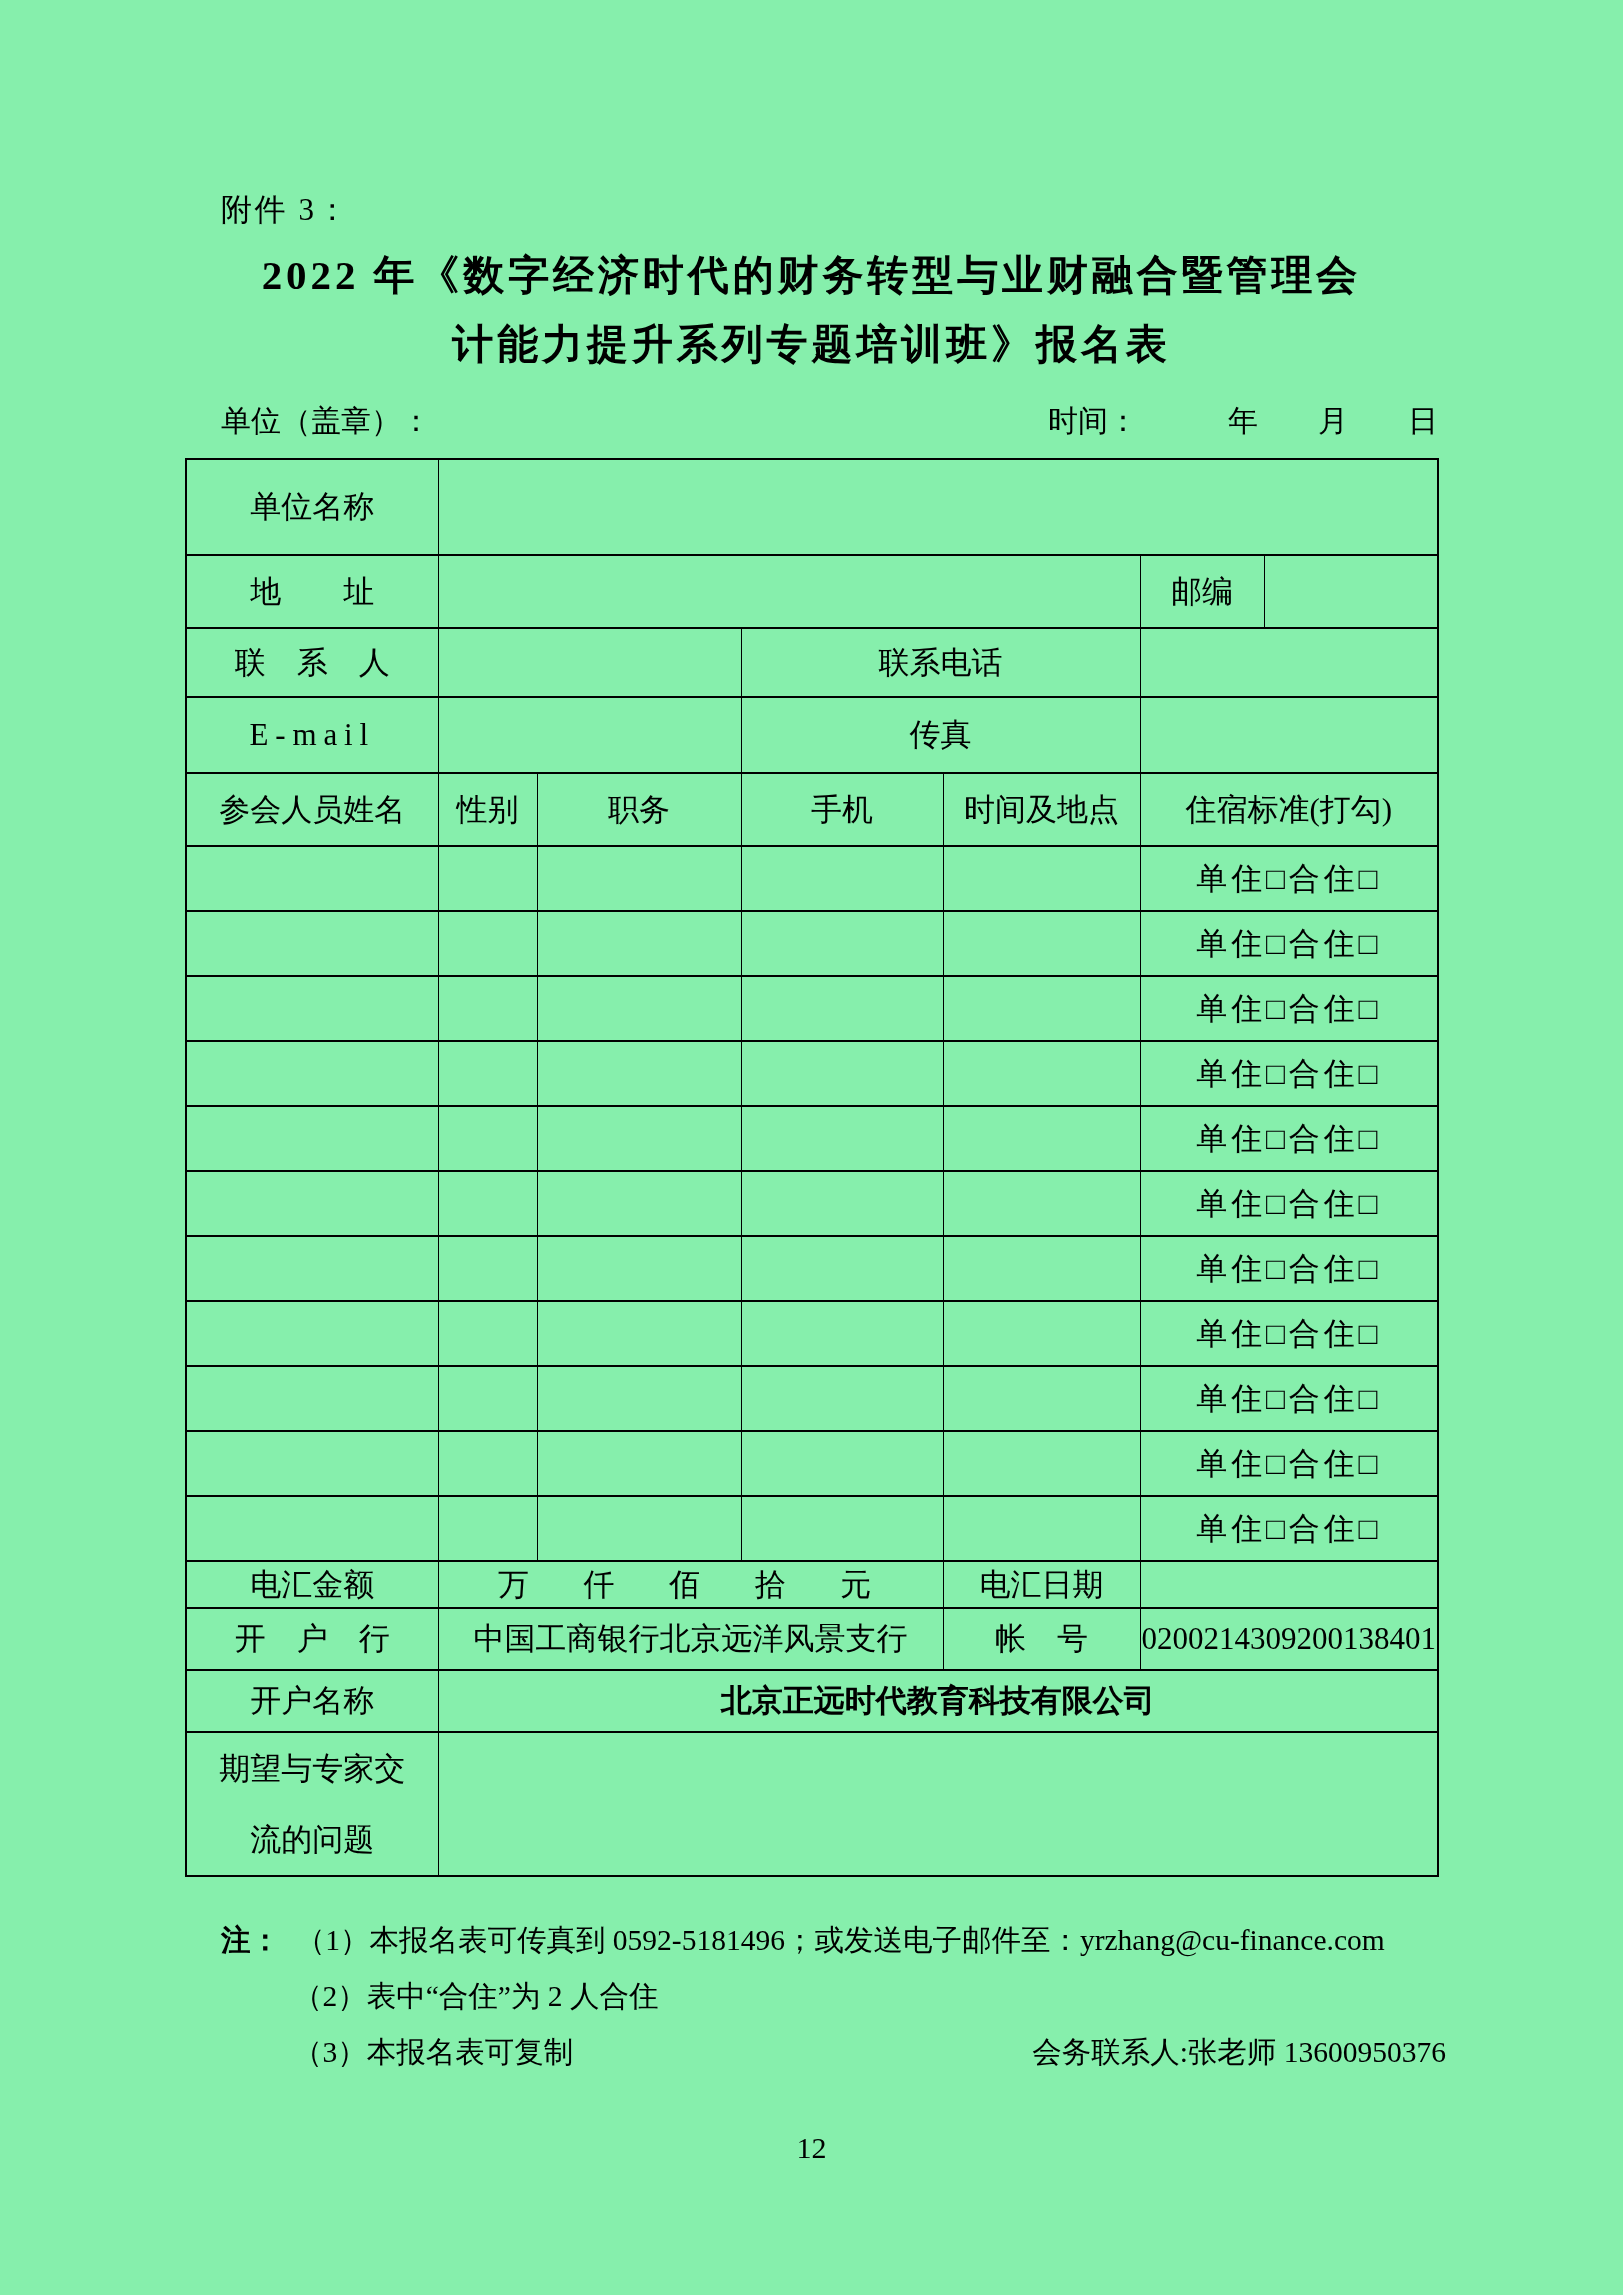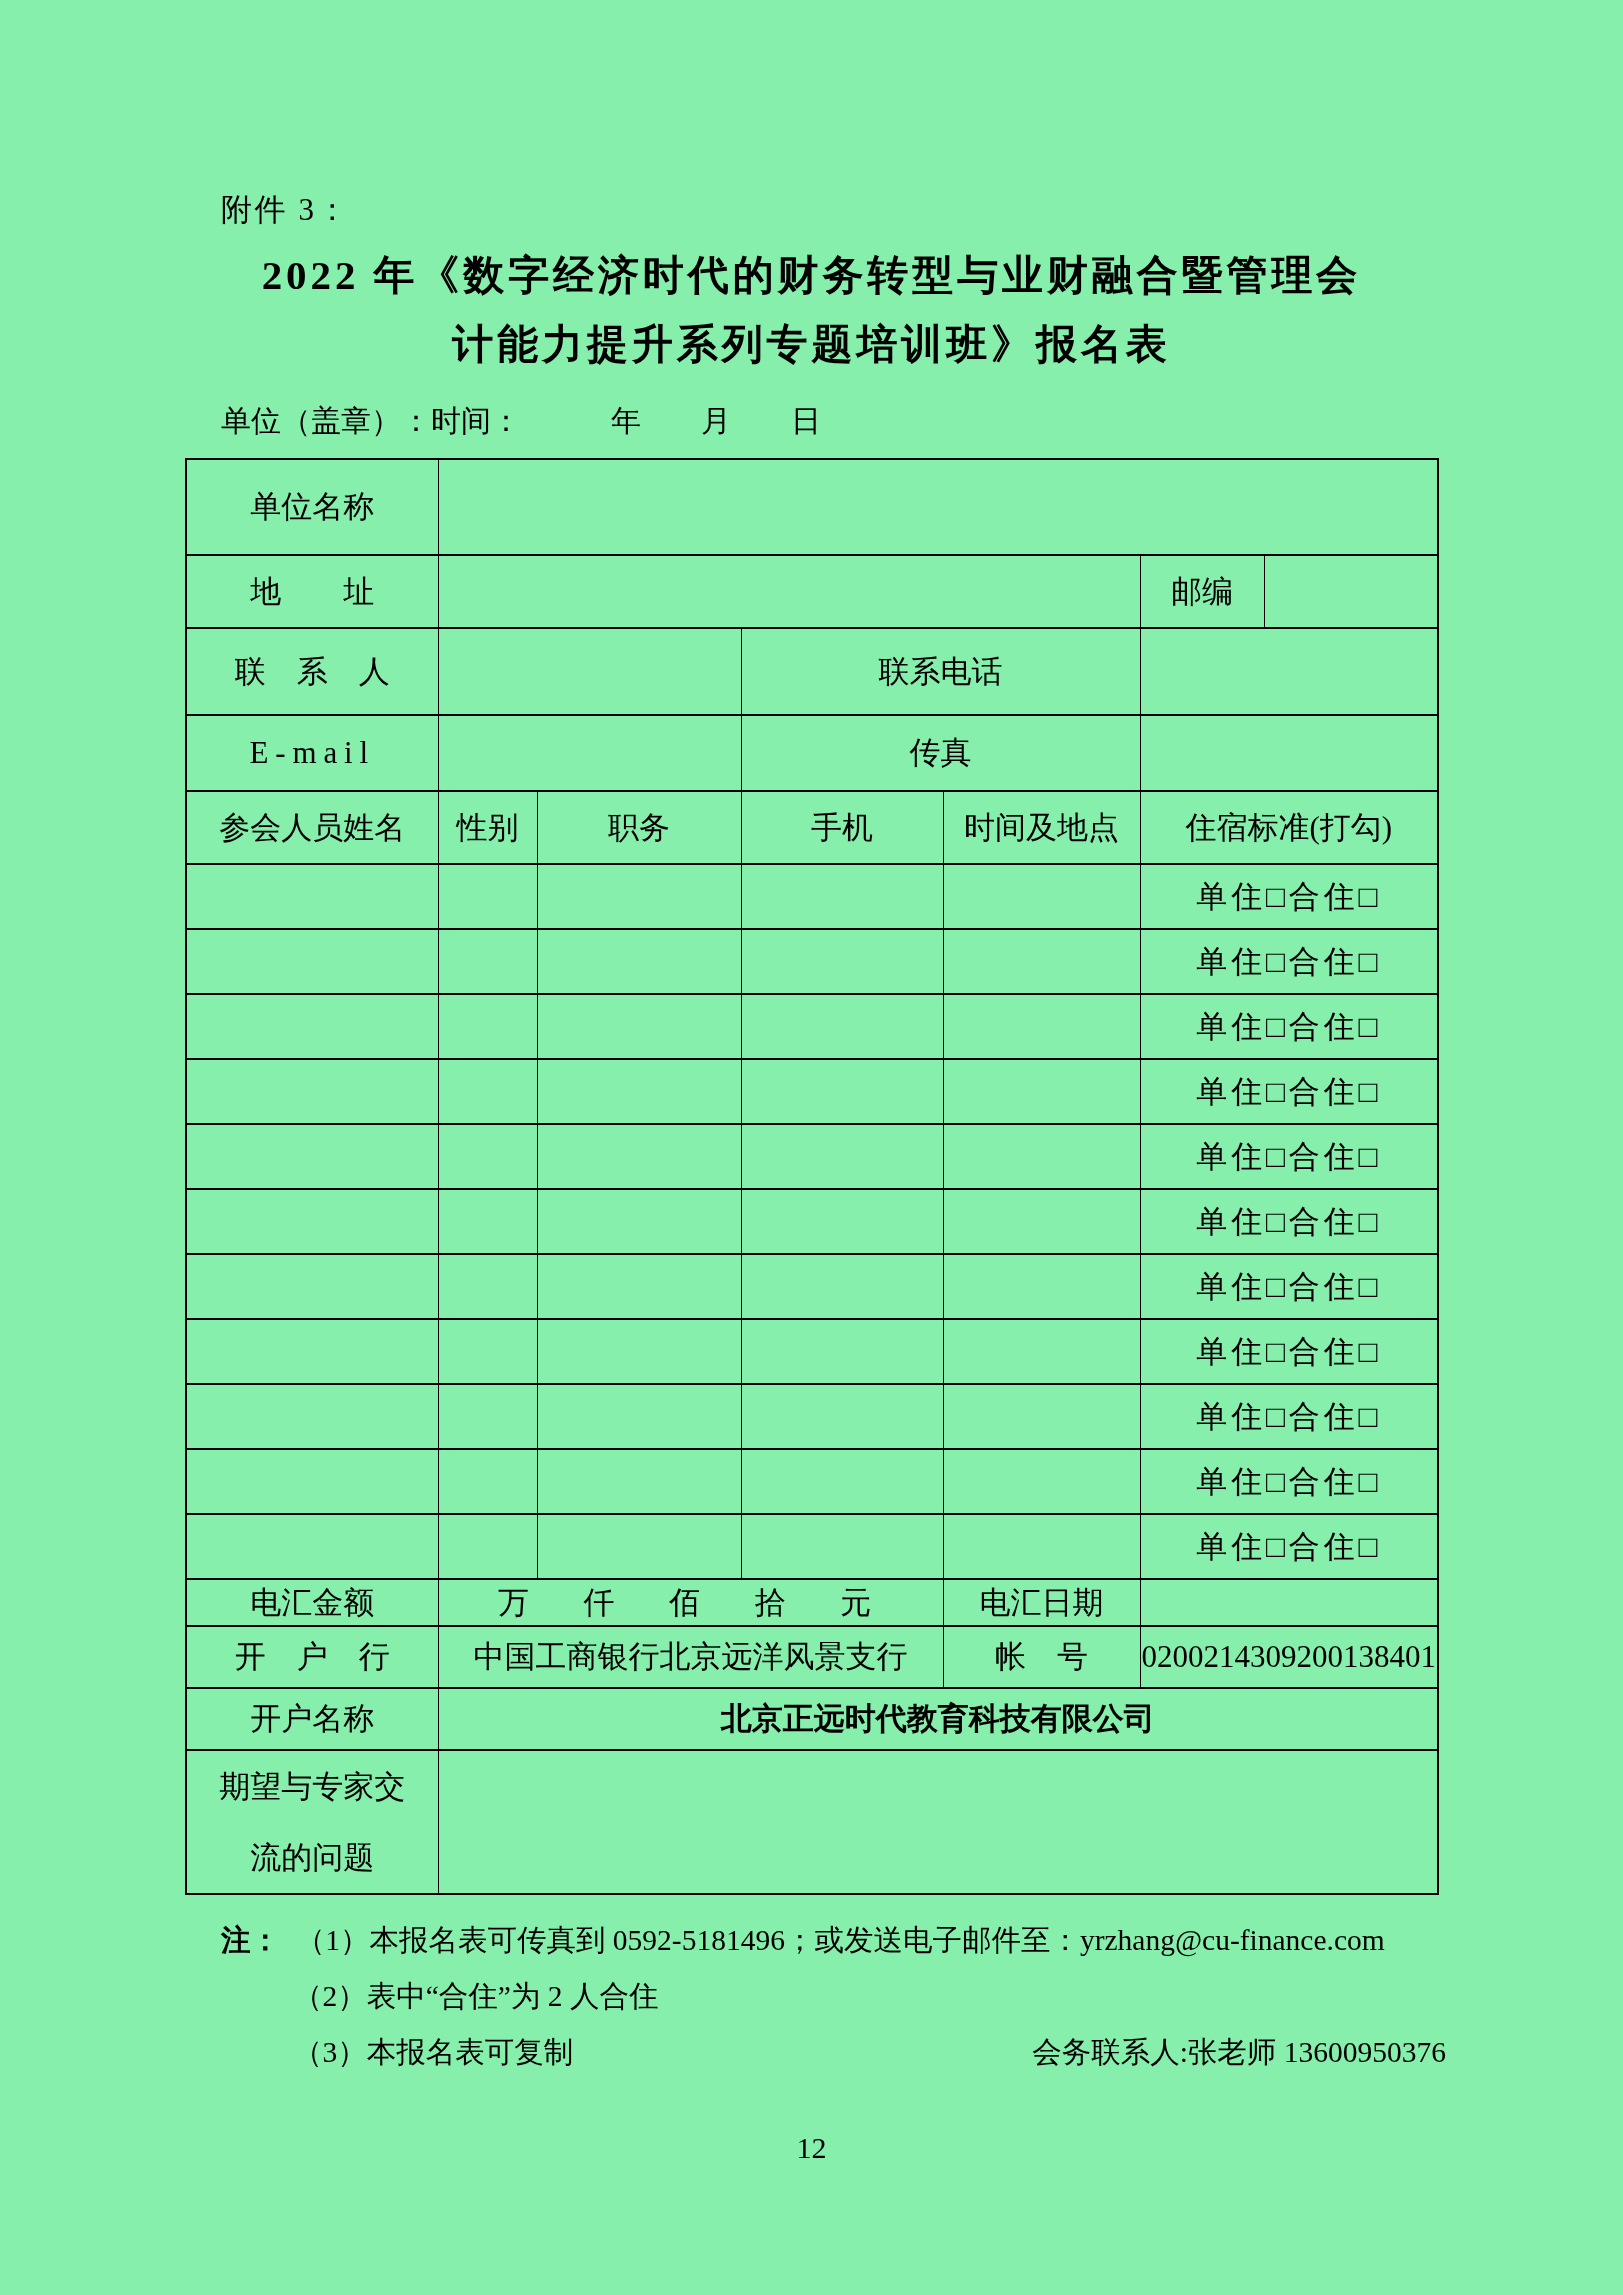--- a/index.html
+++ b/index.html
@@ -15,39 +15,39 @@
     position:absolute; left:221px; top:189px;
     font-size:31px; letter-spacing:2.6px;
   }
   .title {
     position:absolute; left:0; right:0; top:241px;
     text-align:center;
     font-size:41px; font-weight:bold; letter-spacing:3.9px;
     line-height:69px;
   }
   .subheader {
-    position:absolute; left:221px; right:202px; top:401px;
-    display:flex; justify-content:flex-start; align-items:baseline;
+    position:absolute; left:221px; right:185px; top:401px;
+    display:flex; justify-content:space-between; align-items:baseline;
     font-size:30px;
   }
   table.form {
     position:absolute; left:185px; top:458px;
     border-collapse:collapse; table-layout:fixed;
     border:2.6px solid #000;
   }
   table.form td {
     border:1.3px solid #000;
     border-top:2px solid #000;
     border-bottom:2px solid #000;
     text-align:center; vertical-align:middle;
     font-size:31px; padding:0; overflow:hidden;
   }
   tr.r-unit  { height:96px; }
   tr.r-addr  { height:73px; }
-  tr.r-contact { height:87px;font-family:Liberation Serif, serif; }
+  tr.r-contact { height:69px;font-family:Liberation Serif, serif; }
   tr.r-email { height:76px; }
   tr.r-phead { height:73px; }
   tr.r-part  { height:65px; }
   tr.r-wire  { height:47px; }
   tr.r-bank  { height:62px; }
   tr.r-acctname { height:62px;padding-left:10px; }
   tr.r-quest { height:141px; }
   td.email-lbl { letter-spacing:0.22em; }
   td.acc { letter-spacing:3.9px; }
   td.units { letter-spacing:11.8px; }

